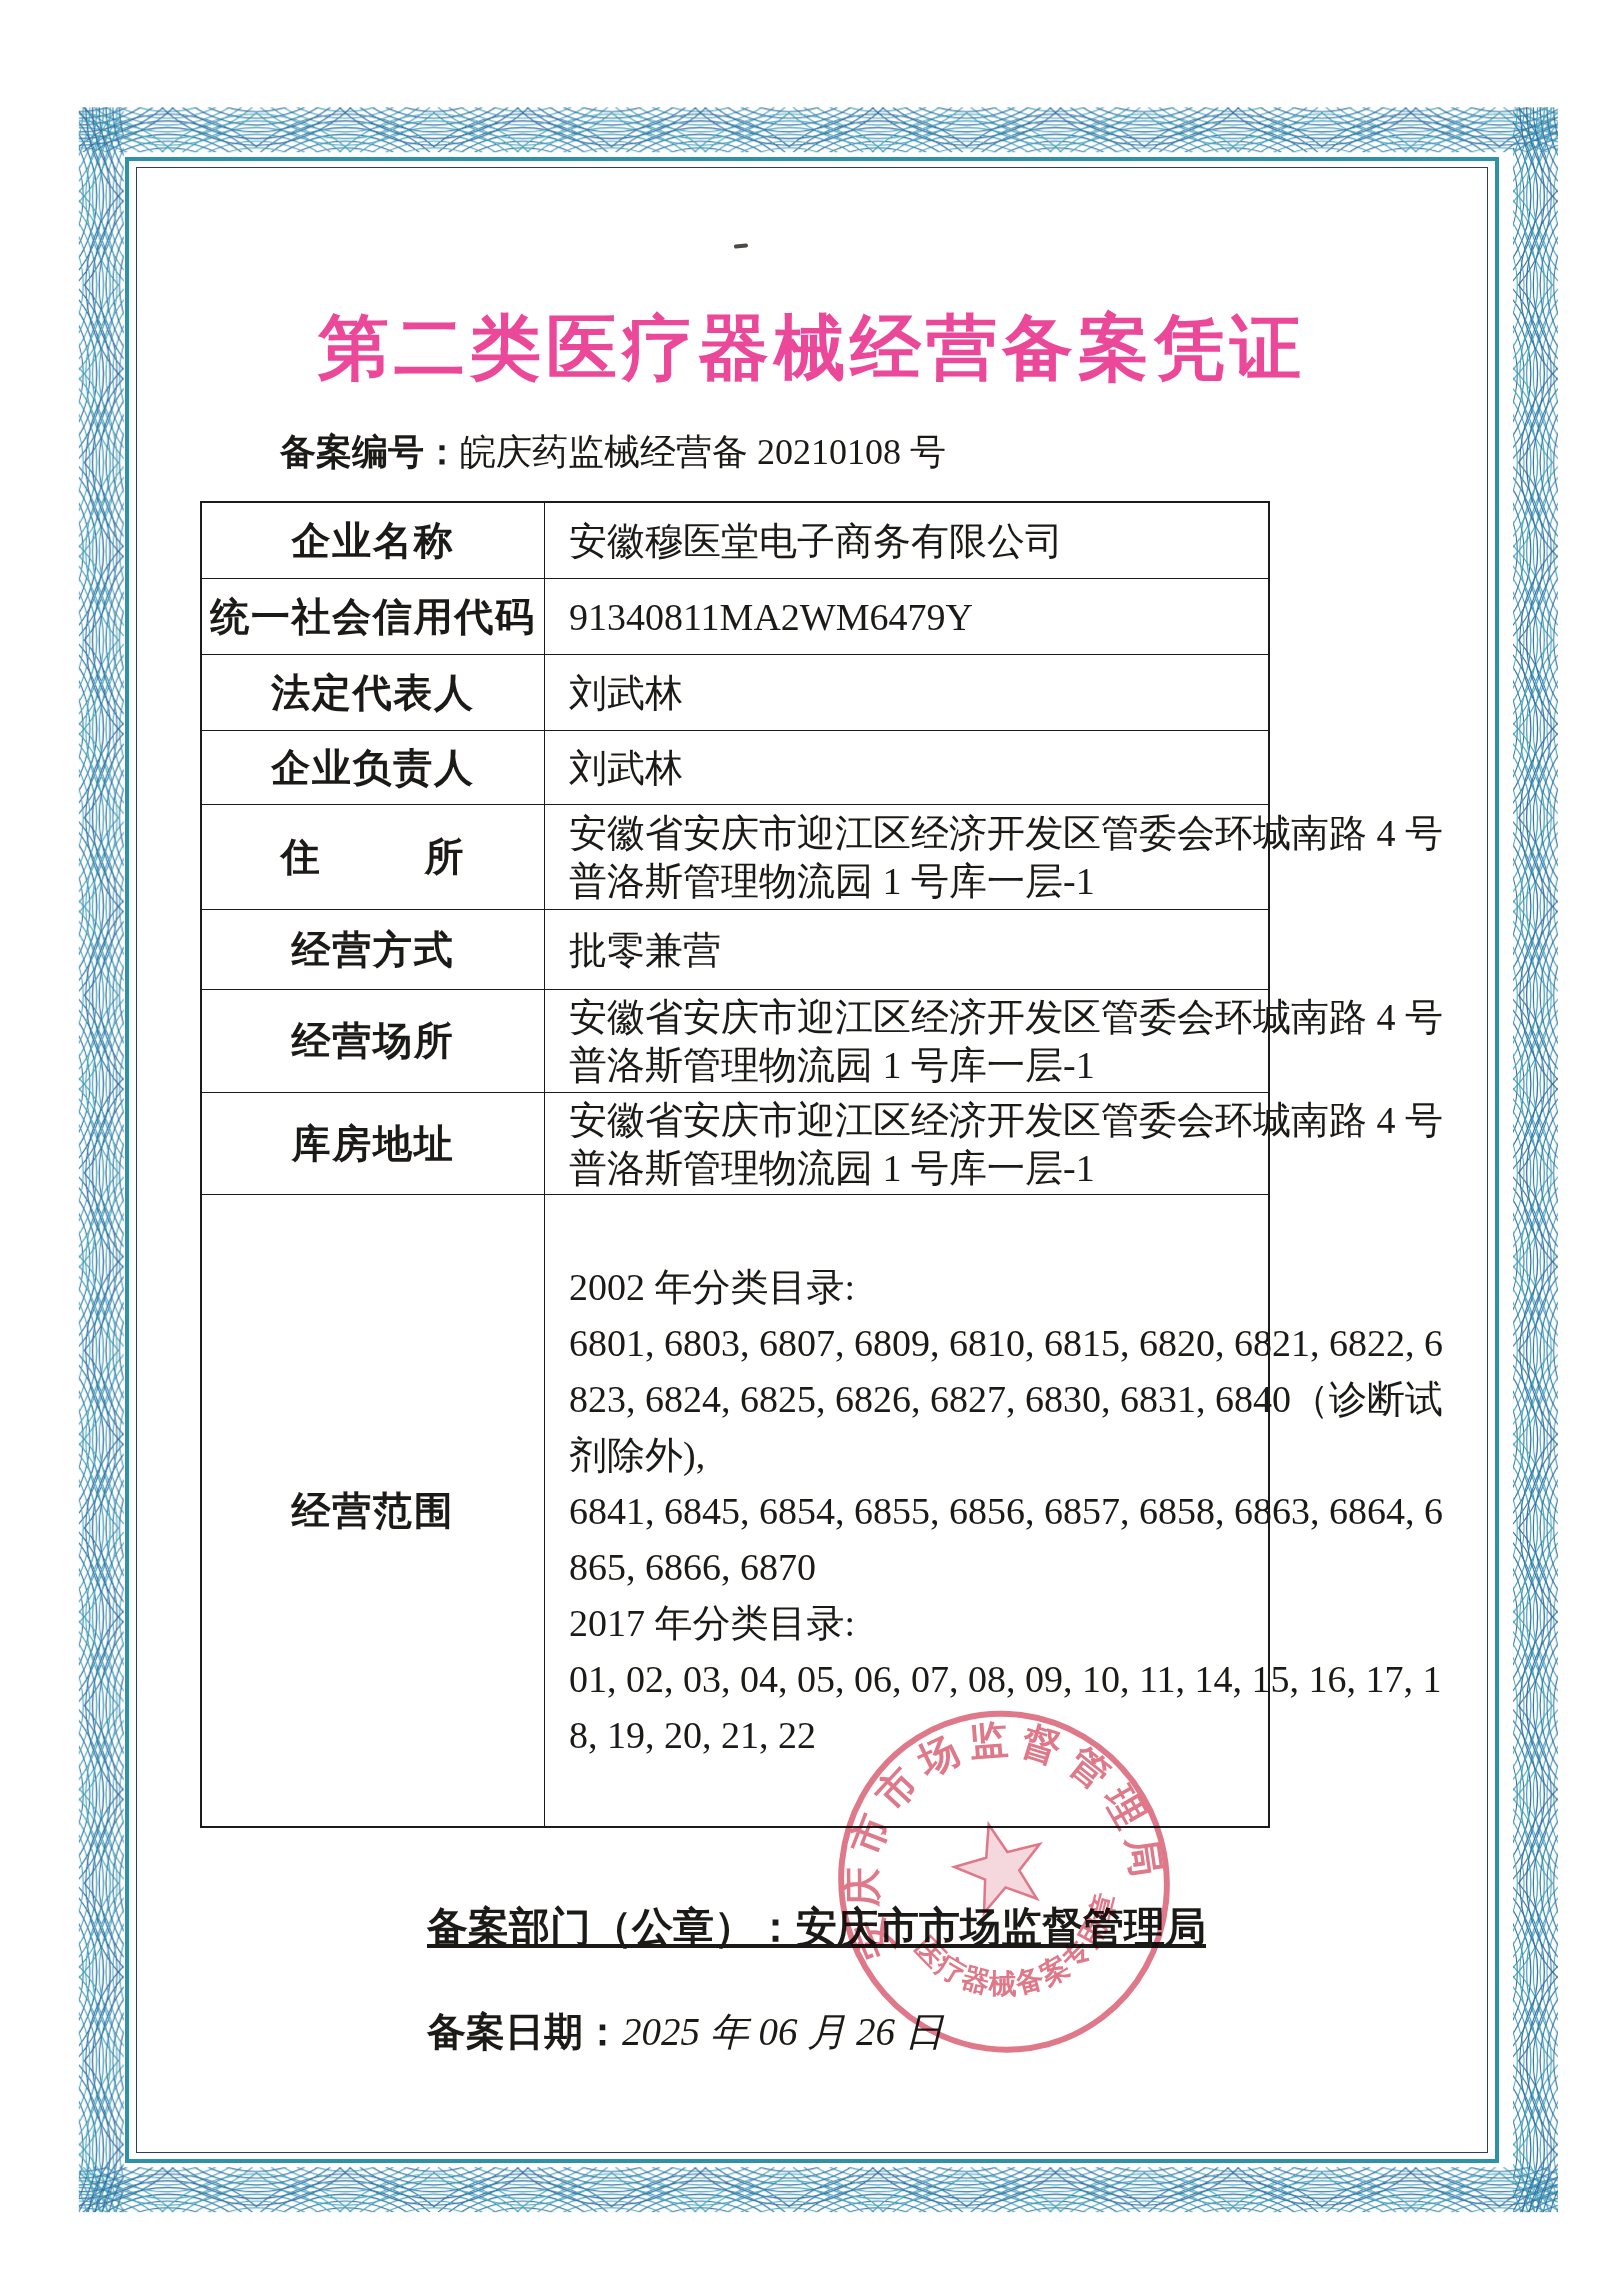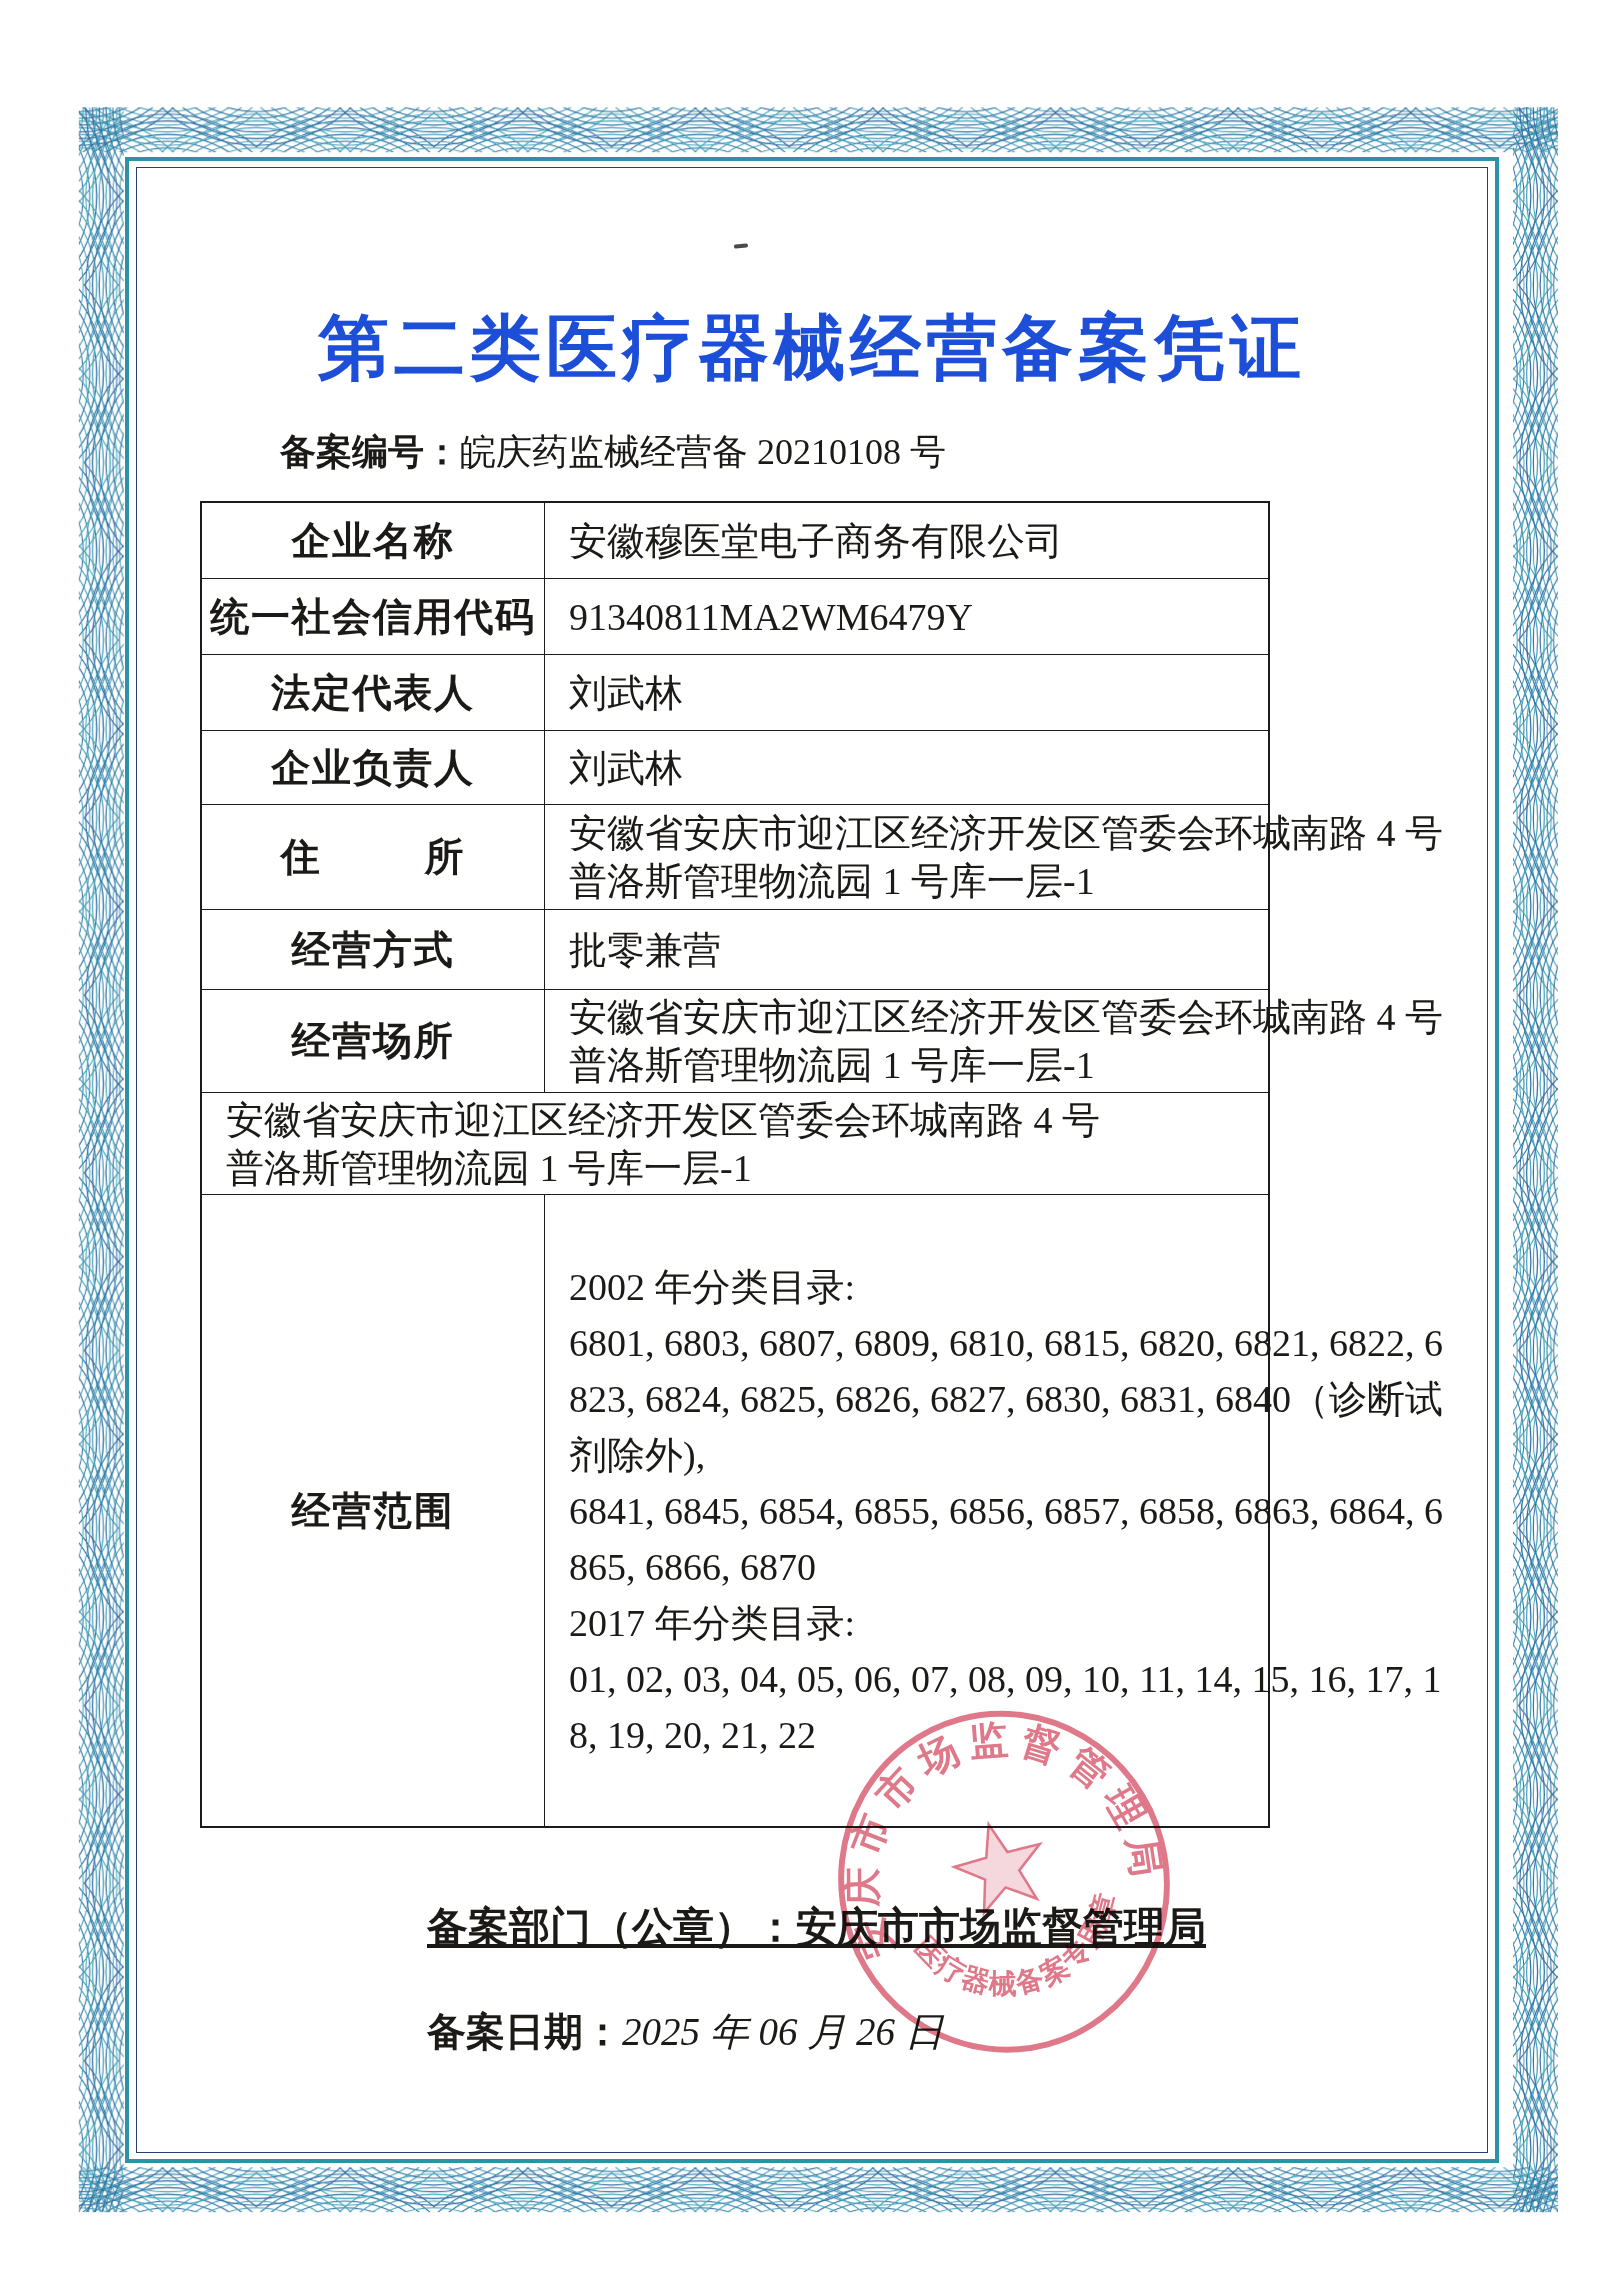--- a/index.html
+++ b/index.html
@@ -10,21 +10,21 @@
   
   .border-svg{position:absolute;left:0;top:0;width:1624px;height:2295px;}
   .frame-teal{position:absolute;left:125px;top:157px;width:1374px;height:2006px;
     border:4.2px solid #2e92a6;box-sizing:border-box;}
   .frame-navy{position:absolute;left:136px;top:167px;width:1352px;height:1986px;
     border:1.7px solid #2a3b6e;box-sizing:border-box;}
   .artifact{position:absolute;left:734px;top:244px;width:14.4px;height:4.2px;background:#4d4a46;
     border-radius:1.7px;transform:rotate(-6deg);}
   
   .title{position:absolute;left:0;top:301px;width:100%;margin:0;text-align:center;
-    font-size:71px;font-weight:bold;letter-spacing:5px;color:#1d4ed8;}
+    font-size:71px;font-weight:bold;letter-spacing:5px;color:#ec4899;}
   .record-no{position:absolute;left:280px;top:428px;font-size:36px;white-space:pre;}
   .rn-label{font-weight:bold;}
   .rn-value{font-weight:normal;}
   
   .cert-table{position:absolute;left:200px;top:501px;width:1070px;height:1327px;
     border:2.5px solid #1b1b1b;box-sizing:border-box;display:flex;flex-direction:column;}
   .trow{display:flex;border-bottom:1.7px solid #1b1b1b;box-sizing:border-box;}
   .trow:nth-child(1){height:76px}
   .trow:nth-child(2){height:76px}
   .trow:nth-child(3){height:76px}
@@ -186,20 +186,21 @@
 
     <div class="trow">
       <div class="tlabel">经营场所</div>
       <div class="tvalue">
         <div class="vline">安徽省安庆市迎江区经济开发区管委会环城南路 4 号</div>
         <div class="vline">普洛斯管理物流园 1 号库一层-1</div>
       </div>
     </div>
 
     <div class="trow">
+      <div class="tlabel">库房地址</div>
       <div class="tvalue">
         <div class="vline">安徽省安庆市迎江区经济开发区管委会环城南路 4 号</div>
         <div class="vline">普洛斯管理物流园 1 号库一层-1</div>
       </div>
     </div>
 
     <div class="trow">
       <div class="tlabel">经营范围</div>
       <div class="tvalue">
         <div class="vline">2002 年分类目录:</div>

